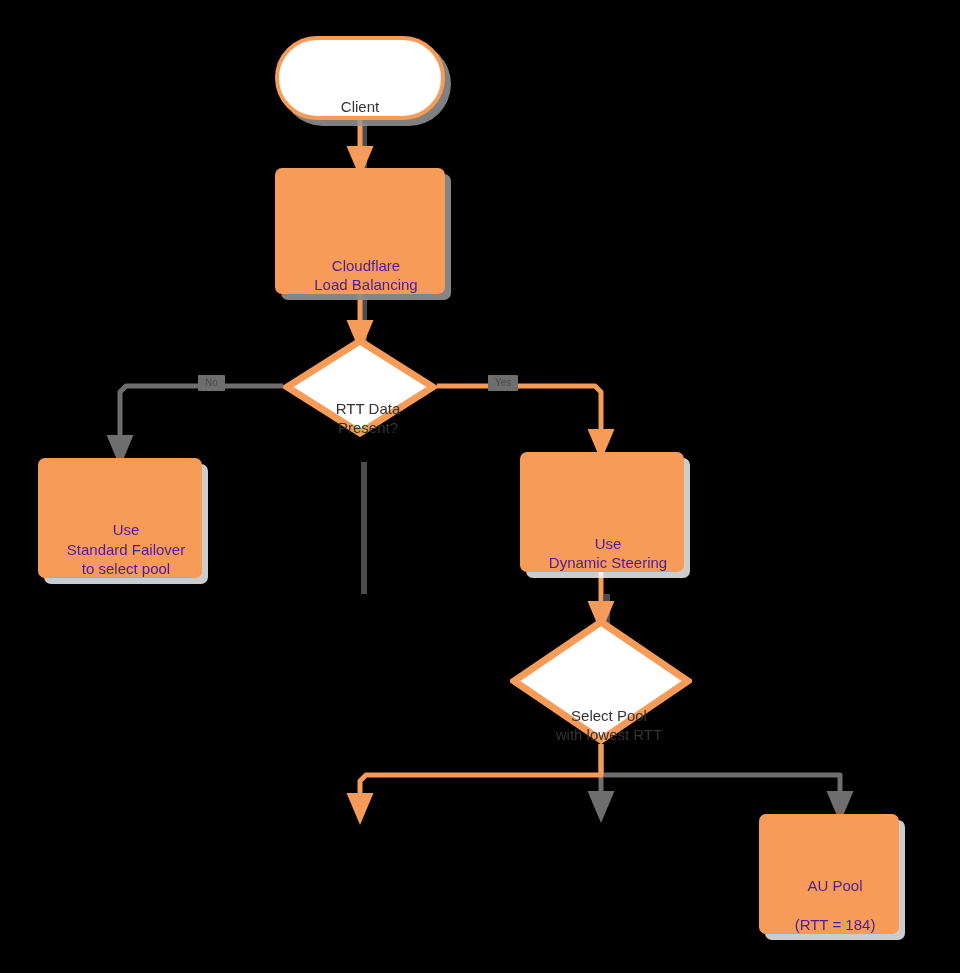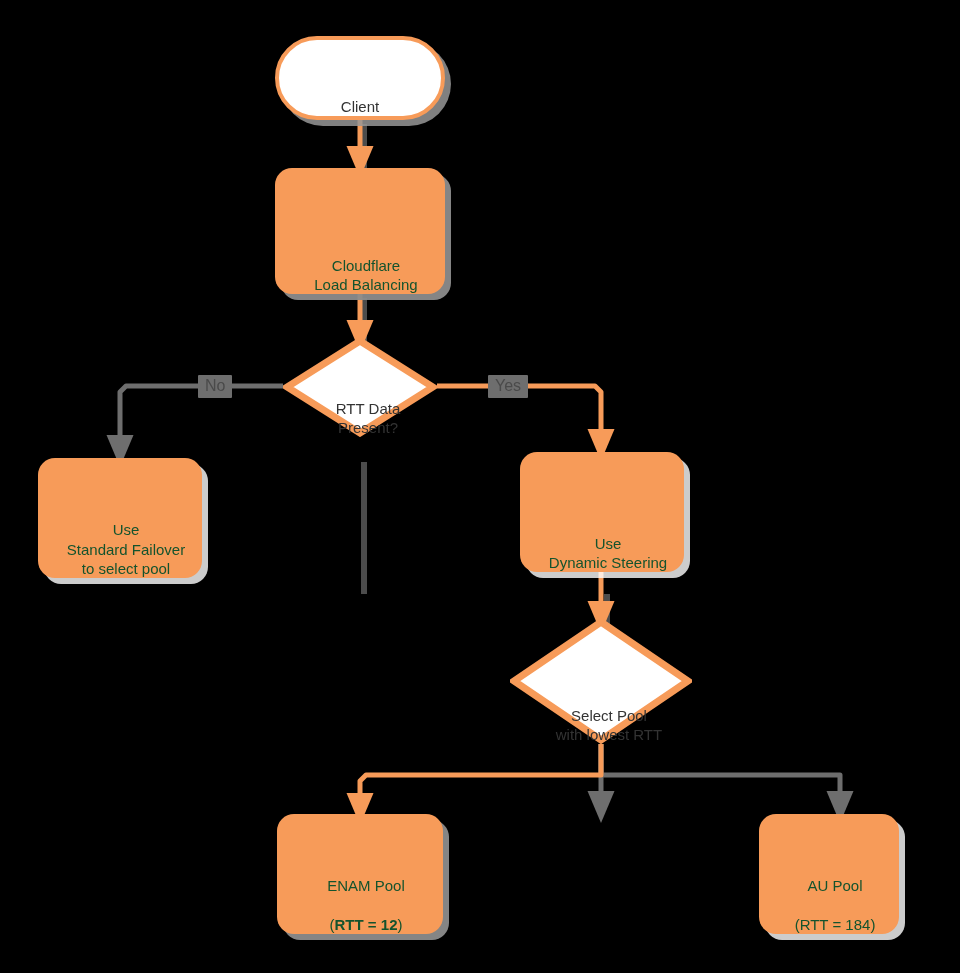--- a/index.html
+++ b/index.html
@@ -30,22 +30,22 @@
     text-align: center;
     line-height: 1.28;
     font-size: 15px;
     z-index: 5;
   }
   .node .label { white-space: pre-line; display: block; }
 
   
   .n-proc {
     background: #F79B59;
-    color: #14532d;
-    border-radius: 17px;
+    color: #4c1d95;
+    border-radius: 7px;
     box-shadow: 6px 6px 0 0 rgba(255,255,255,0.80);
     padding-left: 12px;
   }
   .n-proc.shadow-grey { box-shadow: 6px 6px 0 0 rgba(140,140,140,0.95); }
 
   
   .n-term {
     background: #FFFFFF;
     color: #333333;
     border: 4px solid #F79B59;
@@ -68,21 +68,21 @@
     z-index: 2;
     margin-left: 16px;
   }
 
   
   .edge-label {
     position: absolute;
     z-index: 6;
     background: #6E6E6E;
     color: #4a4a4a;
-    font-size: 16px;
+    font-size: 10px;
     padding: 2px 7px 3px 7px;
     border-radius: 1px;
     line-height: 1.1;
     text-align: left;
   }
   .bold { font-weight: bold; }
 </style>
 </head>
 <body>
 
@@ -155,26 +155,20 @@
   </div>
 
   <div class="node n-dec" style="left:510px; top:618px; width:182px; height:126px;">
     <svg class="dia" viewBox="0 0 182 126" preserveAspectRatio="none">
       <polygon points="91,4 178,63 91,122 4,63" fill="#FFFFFF" stroke="#F79B59" stroke-width="7"></polygon>
     </svg>
     <span class="label">Select Pool
 with lowest RTT</span>
   </div>
 
-  <div class="node n-proc shadow-grey" style="left:277px; top:814px; width:166px; height:120px;">
-    <span class="label">
-      <span>ENAM Pool</span><br>
-      <span>(</span><span class="bold">RTT = 12</span><span>)</span>
-    </span>
-  </div>
 
 
   <div class="node n-proc" style="left:759px; top:814px; width:140px; height:120px;">
     <span class="label">
       <span>AU Pool</span><br>
       <span>(</span><span>RTT = 184</span><span>)</span>
     </span>
   </div>
 
 </div>

